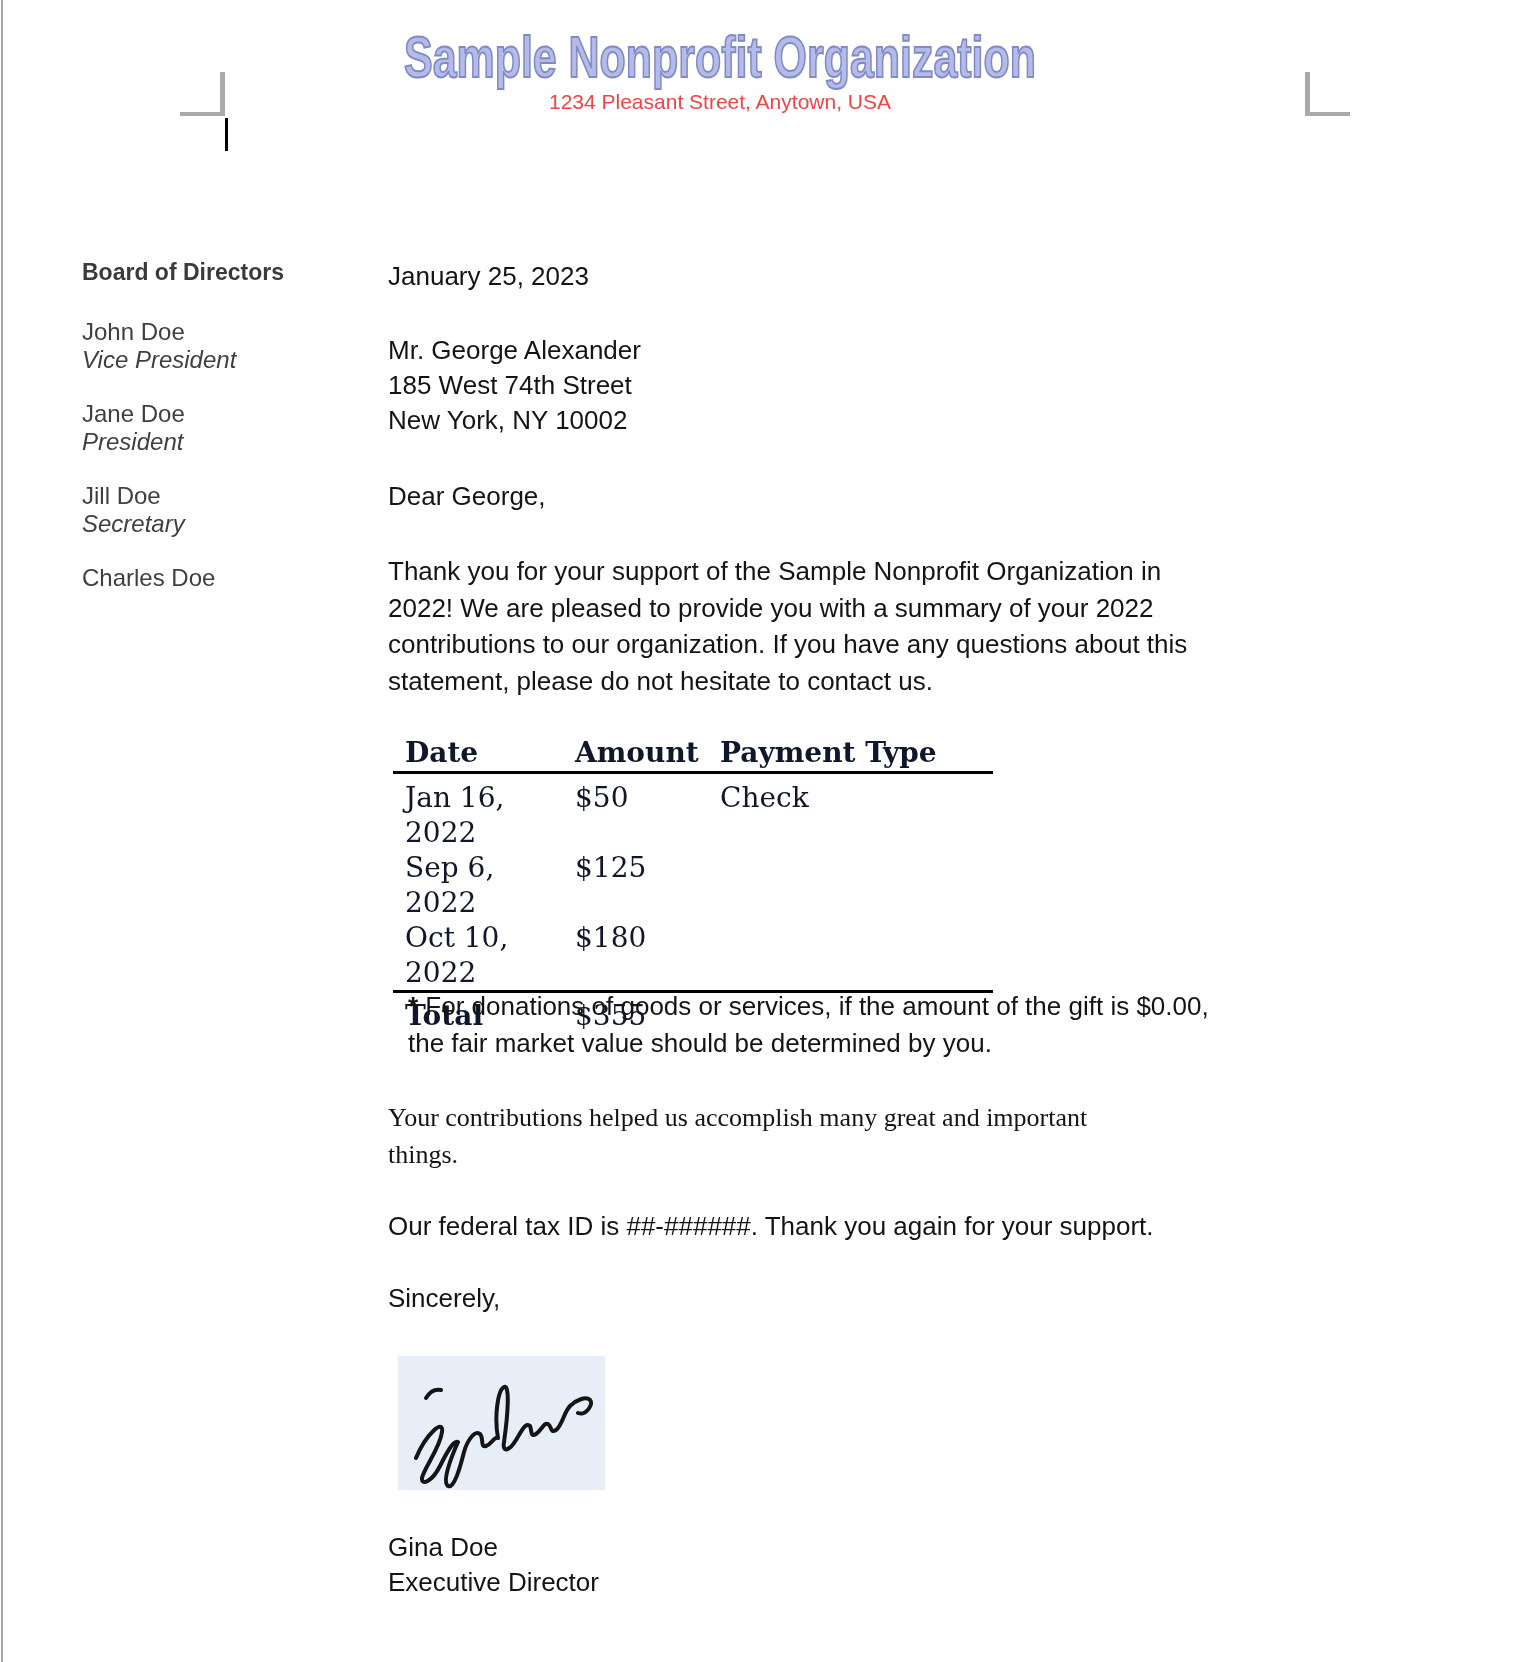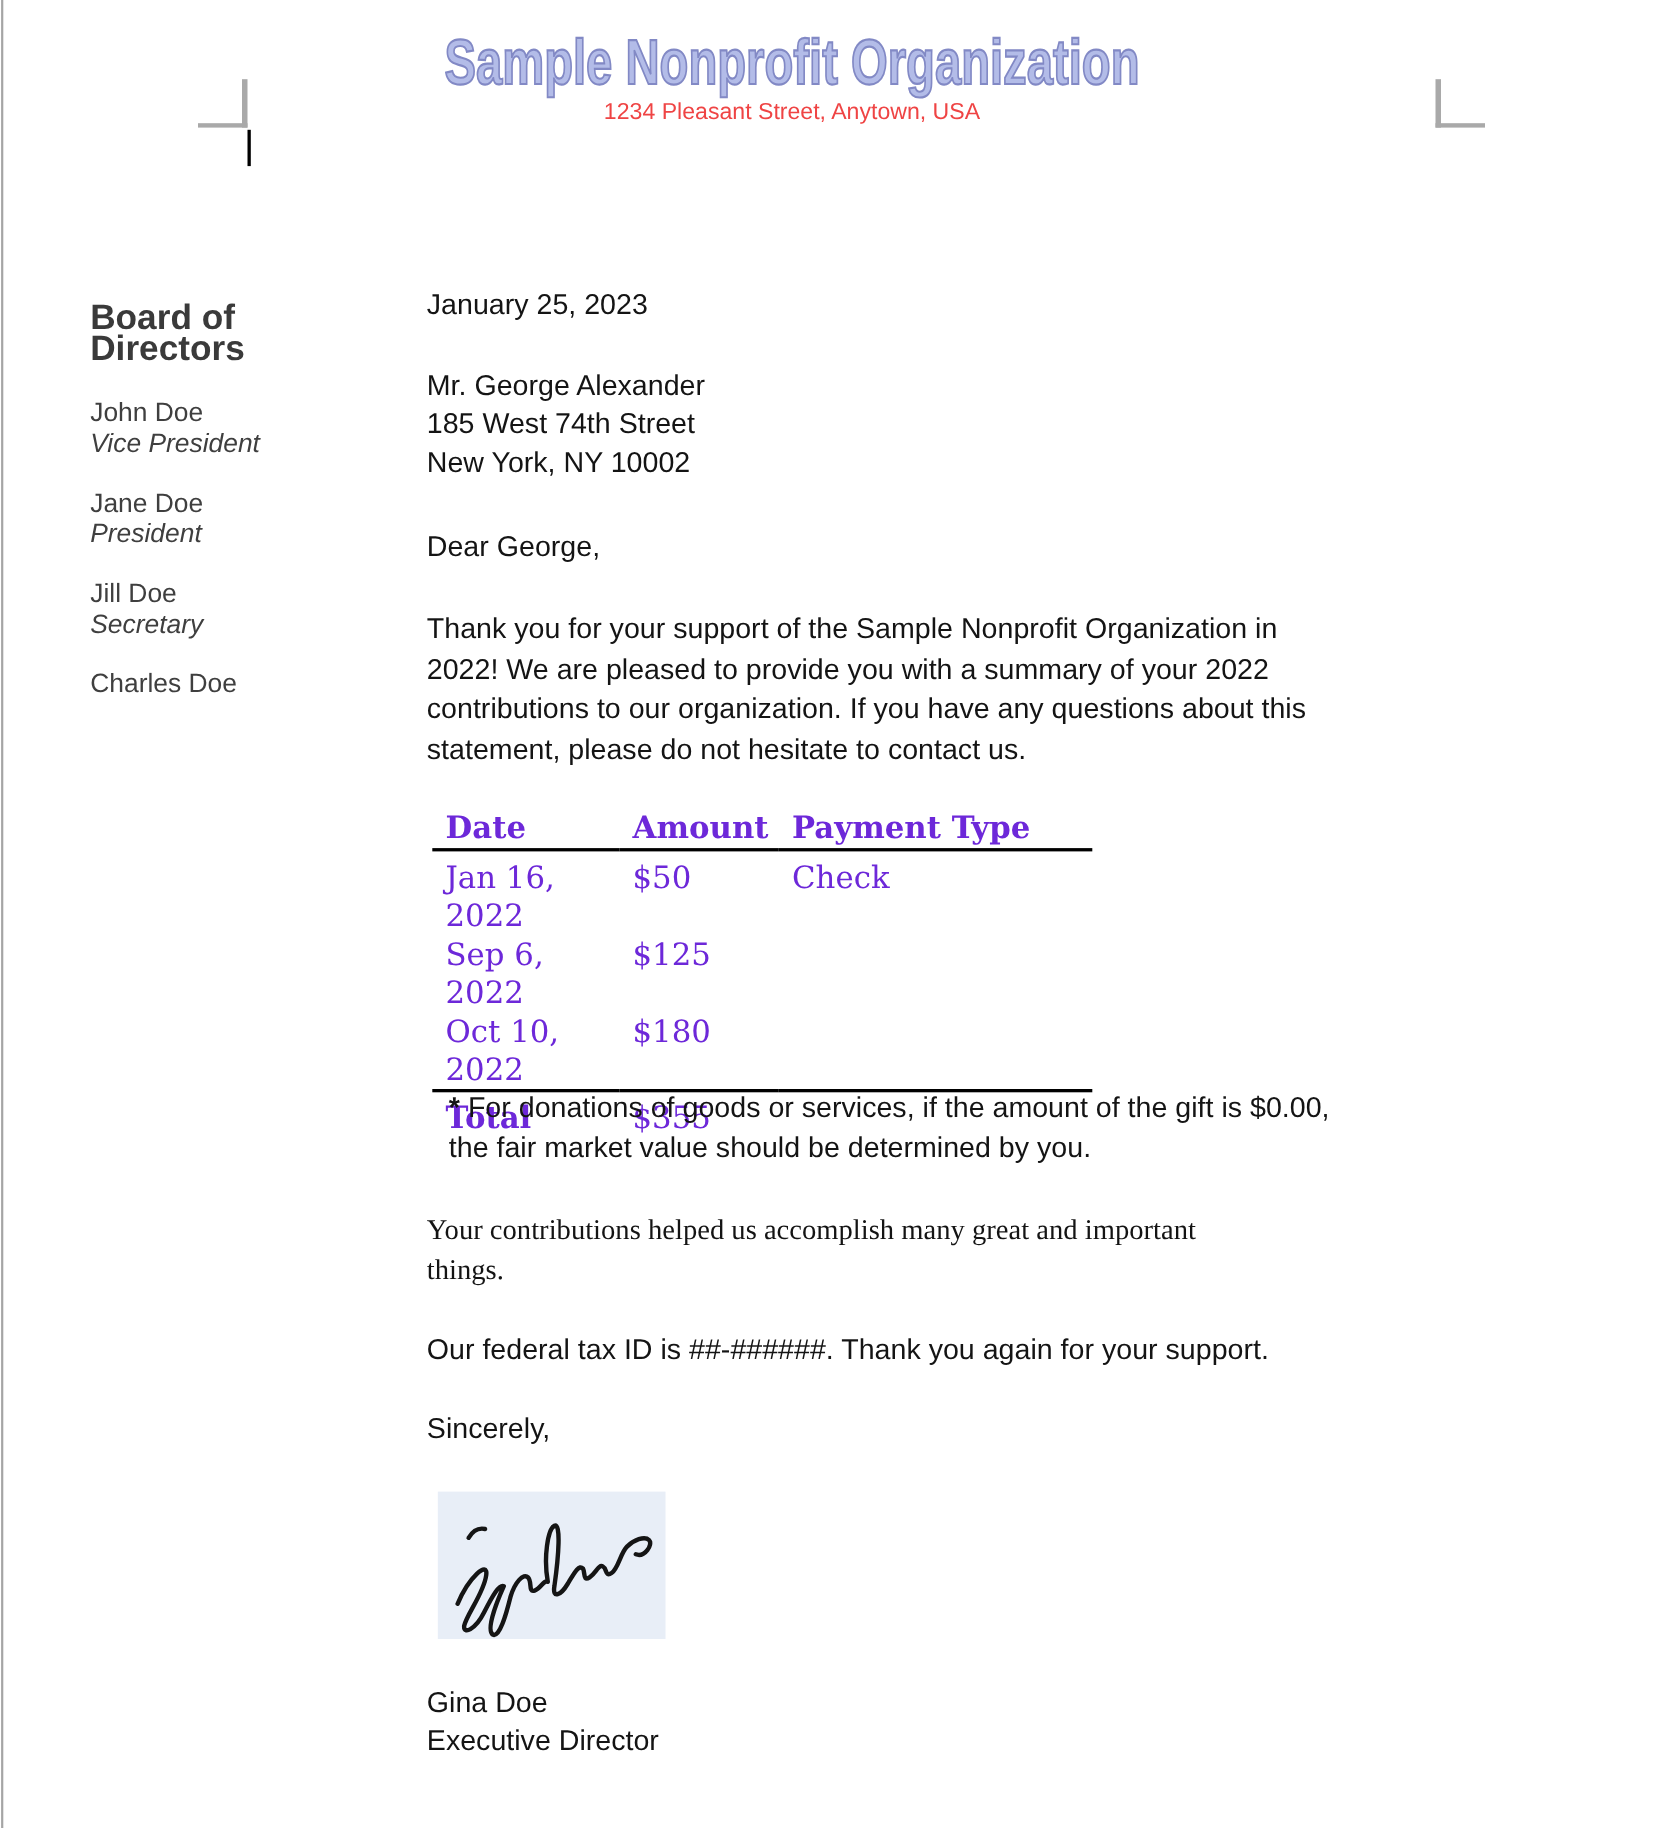--- a/index.html
+++ b/index.html
@@ -19,42 +19,42 @@
   .org-title{
     margin:0;display:inline-block;white-space:nowrap;
     font-size:58px;font-weight:bold;line-height:62px;
     color:#b3bce8;-webkit-text-stroke:2px #8289c5;
     transform:scaleX(0.74);transform-origin:50% 50%;
   }
   .org-address{font-size:21px;line-height:26px;color:#ef4444;margin-top:1px;}
 
   
   .sidebar{position:absolute;left:82px;top:258px;width:270px;color:#3f3f3f;}
-  .board-title{font-weight:bold;font-size:32px;line-height:28px;color:#3a3a3a;margin-bottom:32px;margin-top:16px;}
+  .board-title{font-weight:bold;font-size:23px;line-height:28px;color:#3a3a3a;margin-bottom:32px;}
   .member{margin-bottom:26px;}
   .m-name{font-size:24px;line-height:28px;}
   .m-role{font-size:24px;line-height:28px;font-style:italic;}
 
   
   .main{position:absolute;left:388px;top:0;width:830px;font-size:26px;line-height:36px;}
   .blk{position:absolute;left:0;margin:0;}
   .para{white-space:pre-line;line-height:36.5px;}
   .date-line{top:258px;}
   .recipient{top:333px;line-height:35px;}
   .salutation{top:478px;}
   .intro{top:553px;}
   .footnote{top:988px;margin-left:20px;}
   .para-contrib{top:1100px;font-family:Liberation Serif, serif;}
   .para-taxid{top:1208px;}
   .closing{top:1280px;}
   .footnote .star{font-weight:bold;}
 
   
   .tablewrap{top:738px;left:5px;}
-  table.contrib{border-collapse:collapse;font-family:"DejaVu Serif","Liberation Serif",serif;font-size:28px;color:#6d28d9;width:600px;table-layout:fixed;}
+  table.contrib{border-collapse:collapse;font-family:"DejaVu Serif","Liberation Serif",serif;font-size:28px;color:#0f172a;width:600px;table-layout:fixed;}
   table.contrib col.c1{width:170px;} table.contrib col.c2{width:145px;} table.contrib col.c3{width:285px;}
   table.contrib th{text-align:left;font-weight:bold;line-height:30px;padding:0 0 3px 12px;border-bottom:3px solid #000;}
   table.contrib td{line-height:35px;padding:0 0 0 12px;vertical-align:top;}
   table.contrib tbody tr:first-child td{padding-top:6px;}
   table.contrib tfoot td{border-top:3px solid #000;padding-top:5px;}
   table.contrib tfoot .total-label{font-weight:bold;}
 
   
   .signature-box{position:absolute;left:10px;top:1356px;width:207px;height:134px;background:#e8eef7;}
   .signature-box svg{display:block;width:100%;height:100%;}

